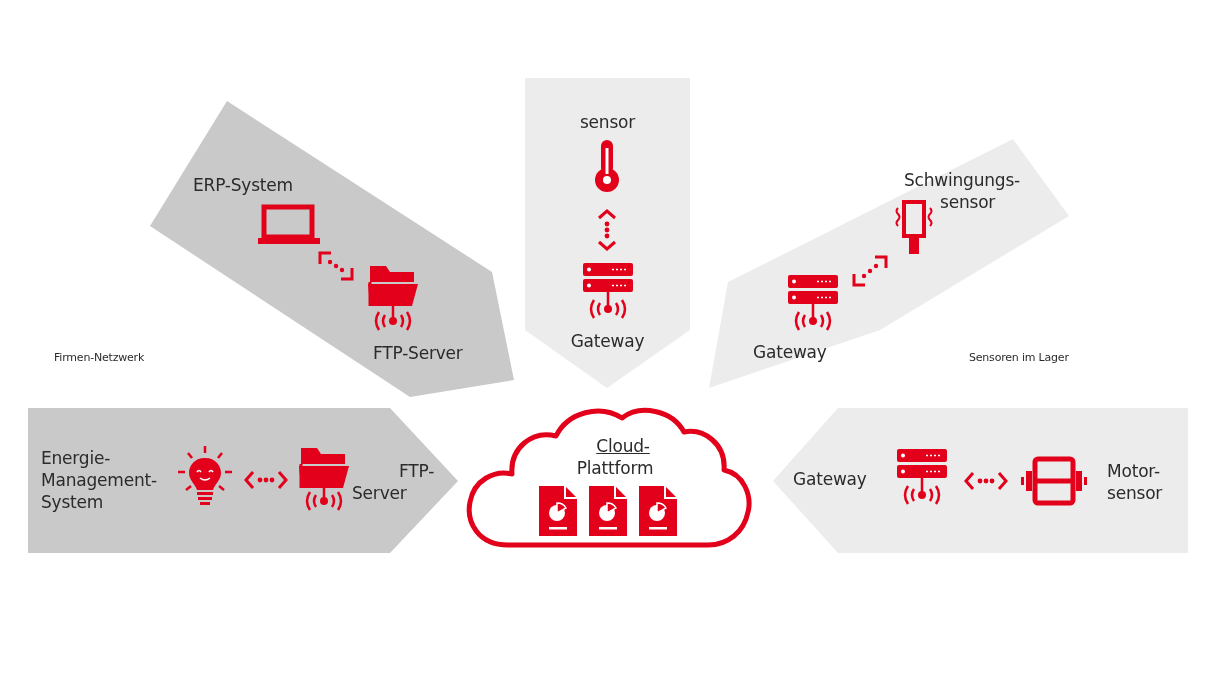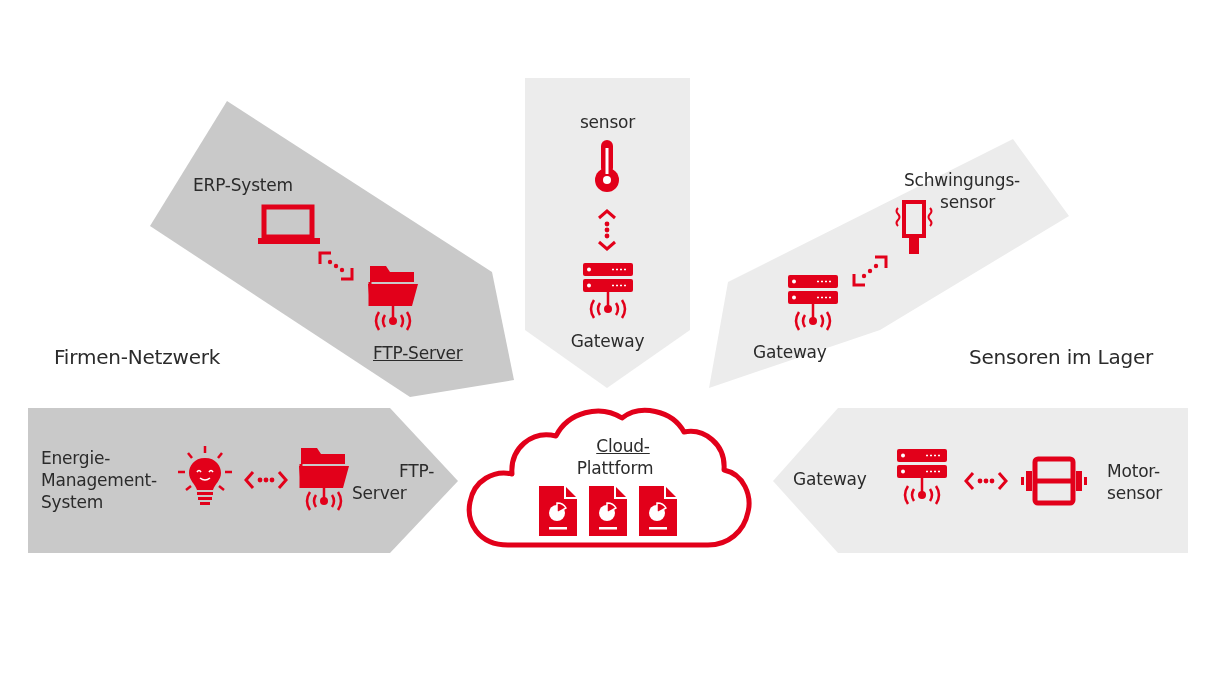--- a/index.html
+++ b/index.html
@@ -1,21 +1,21 @@
 <!DOCTYPE html>
 <html><head>
 <meta charset="utf-8">
 <style>
   html, body { margin:0; padding:0; background:#ffffff; }
   body { width:1216px; height:684px; position:relative; overflow:hidden;
          font-family:"DejaVu Sans", "Liberation Sans", sans-serif; color:#2b2b2b; }
   #stage { position:absolute; left:0; top:0; width:1216px; height:684px; }
   .lbl { position:absolute; font-size:17px; line-height:21px; color:#2b2b2b; white-space:nowrap; letter-spacing:-0.2px; }
   .ctr { text-align:center; }
-  .grp { font-size:20px; }
+  .grp { font-size:11px; }
   svg { position:absolute; left:0; top:0; }
   .ic { position:absolute; }
 </style>
 </head>
 <body>
 
 <div id="stage">
 
   <svg width="1216" height="684" viewBox="0 0 1216 684">
     <polygon points="227,101 492,272 514,380 410,397 150,226" fill="#c9c9c9"></polygon>
@@ -46,21 +46,21 @@
     <path d="M2,2 L18,2 L22,8 L46,8 L46,18 L2,18 Z" fill="#e2001a"></path>
     <path d="M0,20 L50,20 L44,42 L2,42 Z" fill="#e2001a"></path>
     <path d="M2,18 L2,42" stroke="#e2001a" stroke-width="3"></path>
     <line x1="25" y1="42" x2="25" y2="56" stroke="#e2001a" stroke-width="2.5"></line>
     <circle cx="25" cy="57" r="4" fill="#e2001a"></circle>
     <path d="M17,51 Q13,57 17,63" fill="none" stroke="#e2001a" stroke-width="2.5"></path>
     <path d="M11,48 Q5,57 11,66" fill="none" stroke="#e2001a" stroke-width="2.5"></path>
     <path d="M33,51 Q37,57 33,63" fill="none" stroke="#e2001a" stroke-width="2.5"></path>
     <path d="M39,48 Q45,57 39,66" fill="none" stroke="#e2001a" stroke-width="2.5"></path>
   </svg>
-  <div class="lbl" style="left:373px; top:343px;text-decoration:underline;">FTP-Server</div>
+  <div class="lbl" style="left:373px; top:343px;">FTP-Server</div>
 
   <div class="lbl ctr" style="left:525px; top:112px; width:165px;">sensor</div>
   <svg class="ic" style="left:592px; top:138px;" width="30" height="56" viewBox="0 0 30 56">
     <rect x="9" y="2" width="12" height="34" rx="6" fill="#e2001a"></rect>
     <circle cx="15" cy="42" r="12" fill="#e2001a"></circle>
     <rect x="13.5" y="10" width="3" height="26" fill="#ffffff"></rect>
     <circle cx="15" cy="42" r="4" fill="#ffffff"></circle>
   </svg>
   <svg class="ic" style="left:596px; top:208px;" width="22" height="44" viewBox="0 0 22 44">
     <polyline points="3,10 11,3 19,10" fill="none" stroke="#e2001a" stroke-width="3"></polyline>

